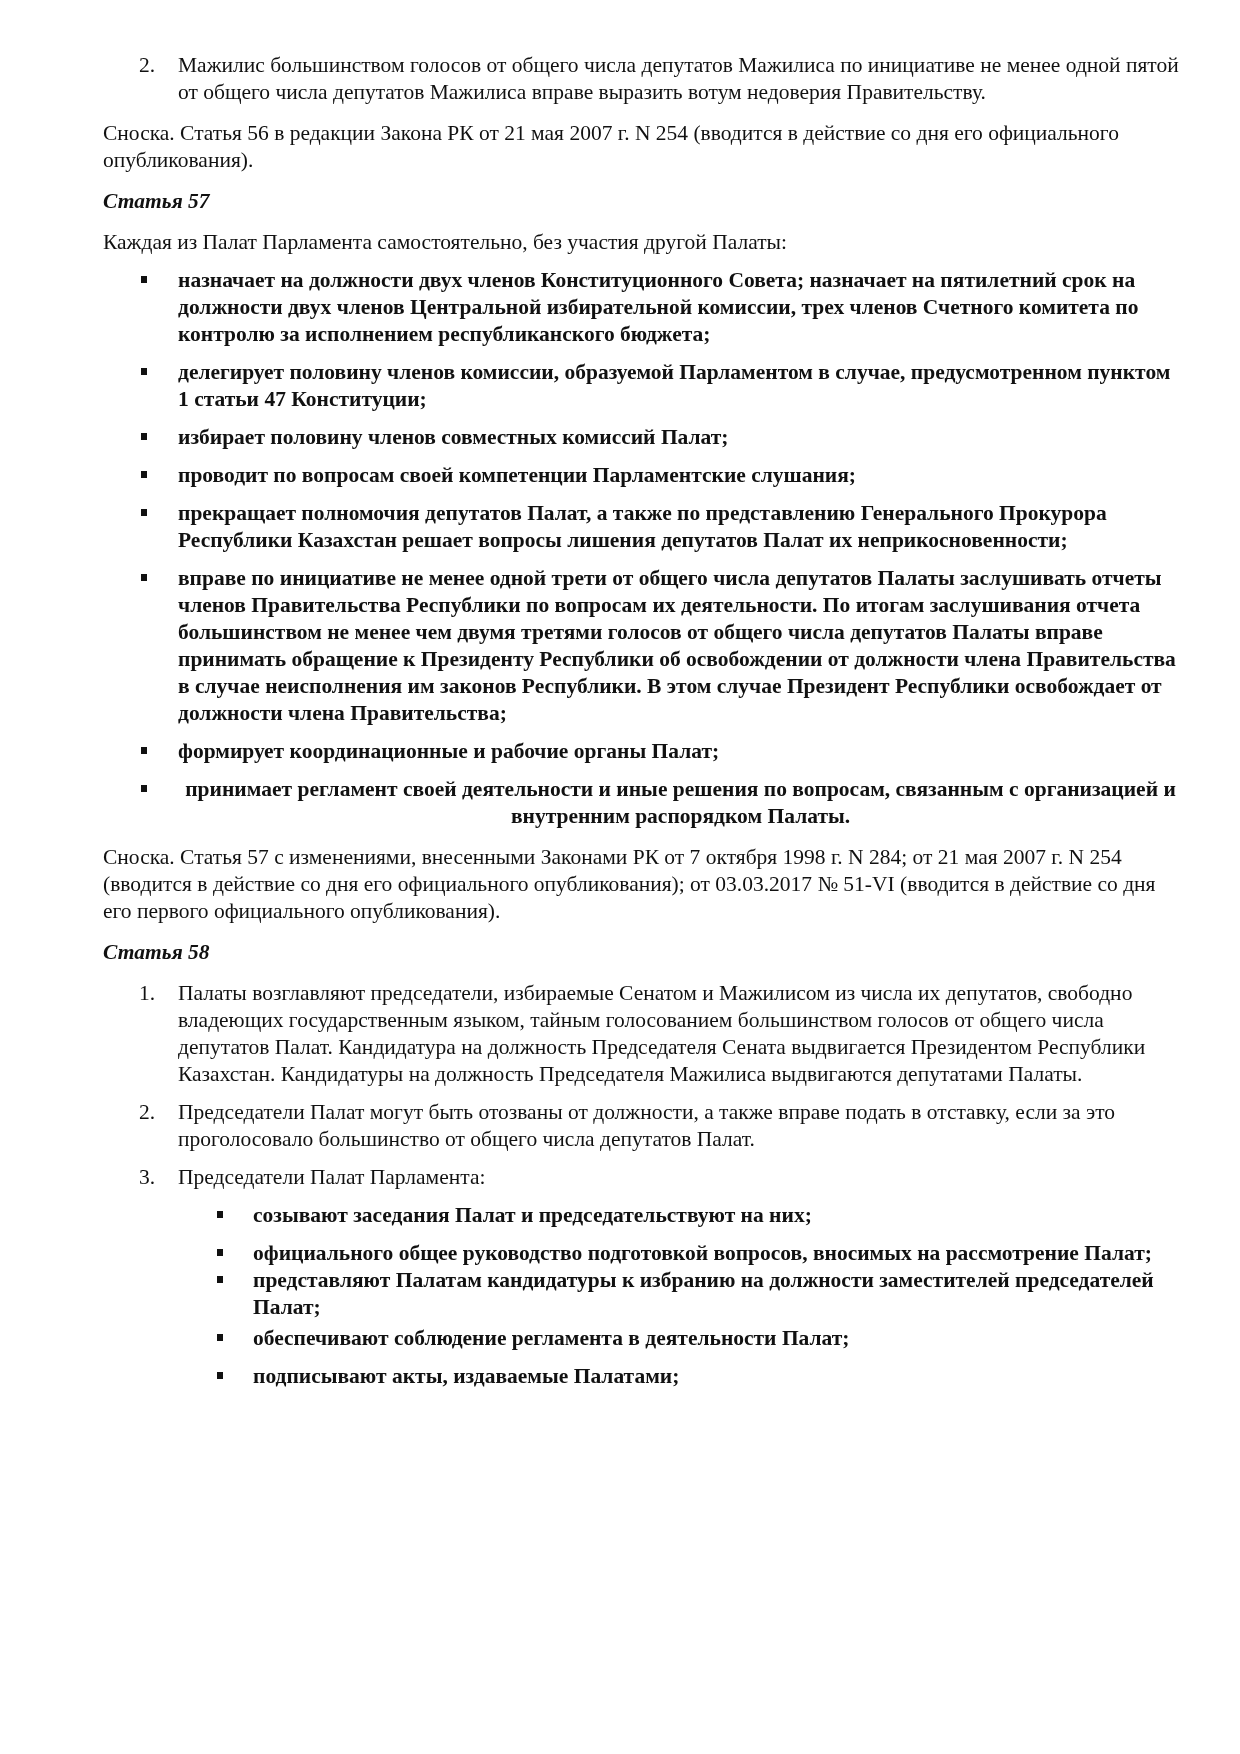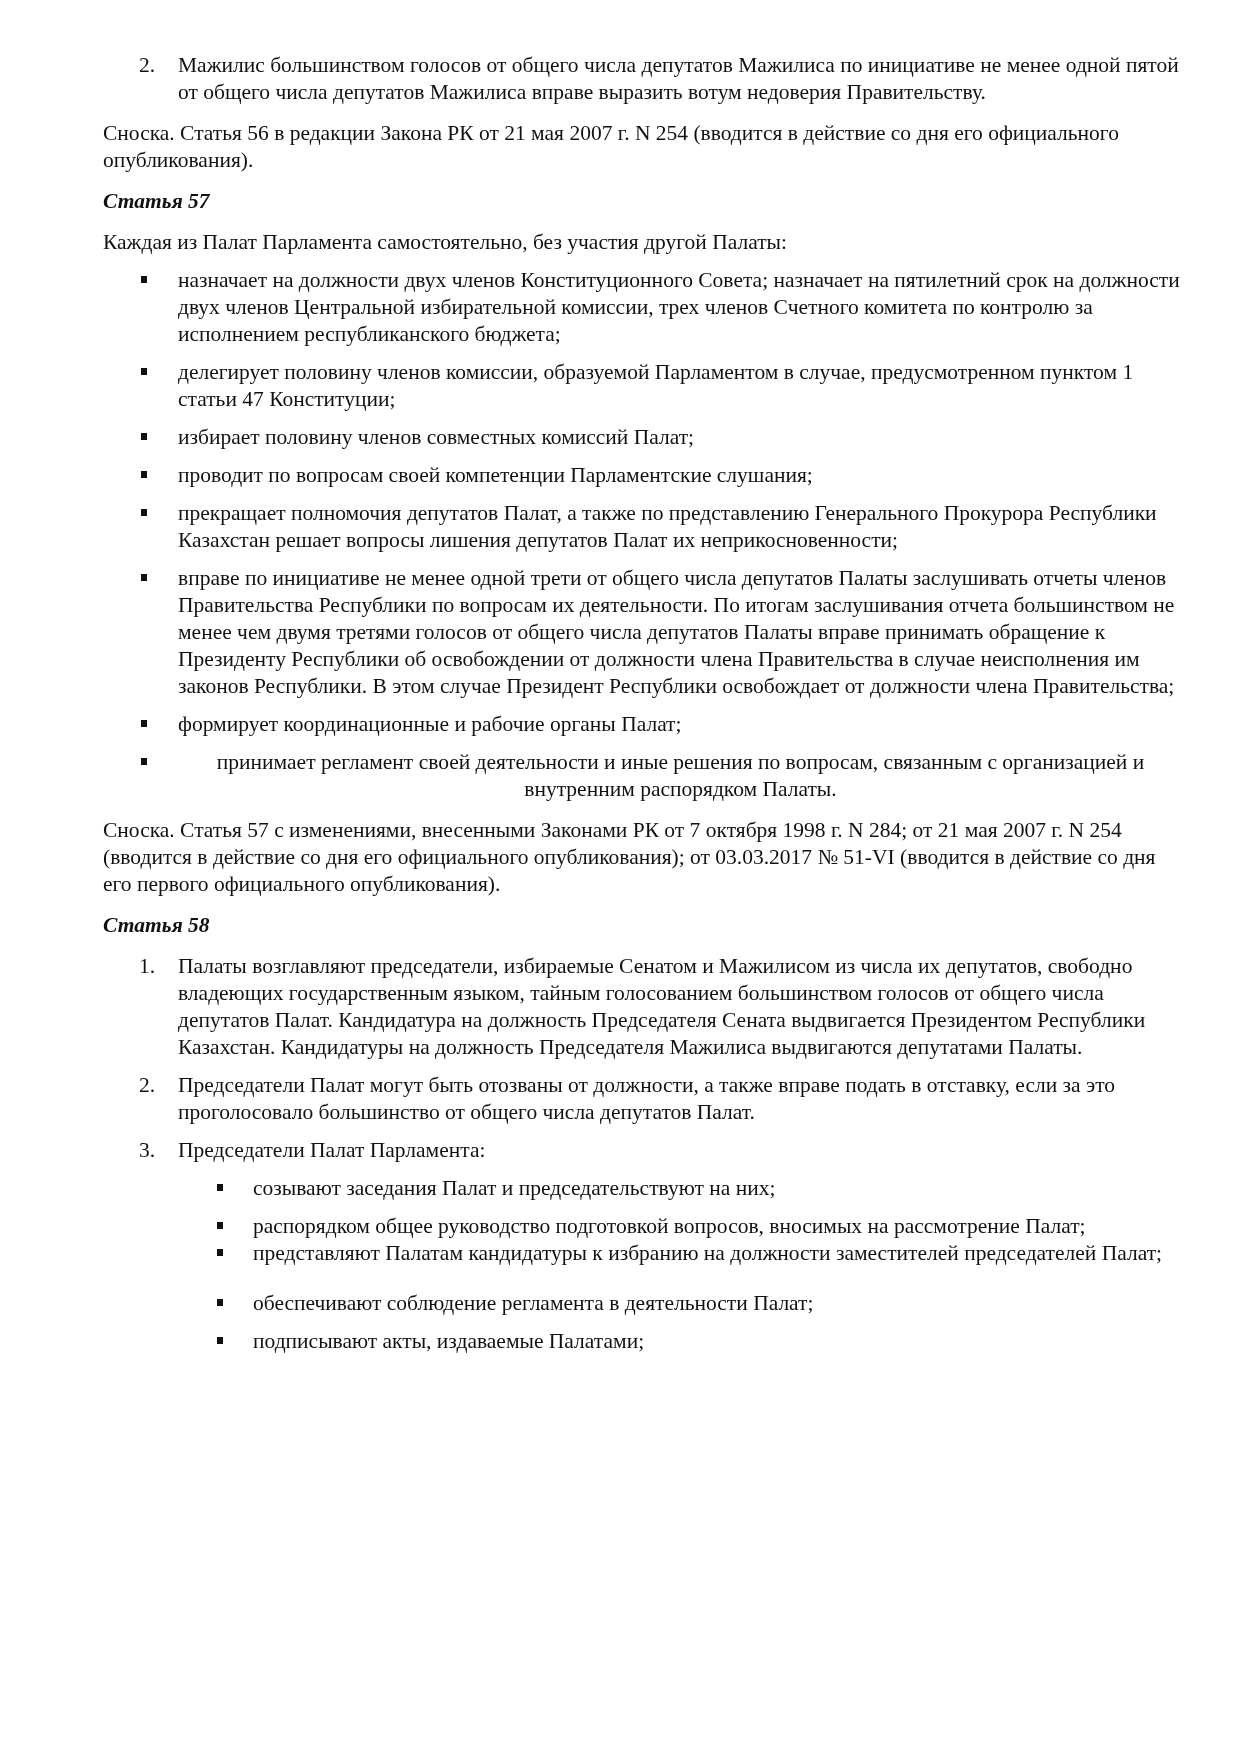--- a/index.html
+++ b/index.html
@@ -6,21 +6,21 @@
   body {
     width: 1240px; height: 1754px; position: relative; overflow: hidden;
     font-family: "Liberation Serif", serif; color: #111; font-size: 21.5px;
   }
   .page { position: absolute; left: 103px; top: 52px; width: 1080px; }
   p, li { margin: 0; line-height: 27px; }
   .ol { list-style: none; padding: 0; margin: 0; }
   .ol > li { position: relative; padding-left: 75px; }
   .ol > li .num { position: absolute; left: 36px; top: 0; }
   .ul { list-style: none; padding: 0; margin: 0; }
-  .ul > li { position: relative; padding-left: 75px; }
+  .ul > li { position: relative; padding-left: 75px; font-weight: bold; }
   .ul > li .bullet {
     position: absolute; left: 38px; top: 9px; width: 6px; height: 7px; background: #111;
   }
   .ul.nested > li { padding-left: 150px; }
   .ul.nested > li .bullet { left: 114px; }
   .heading { font-weight: bold; font-style: italic; }
 </style>
 </head>
 <body>
 
@@ -64,19 +64,19 @@
       <span>Председатели Палат могут быть отозваны от должности, а также вправе подать в отставку, если за это проголосовало большинство от общего числа депутатов Палат.</span>
     </li>
     <li style="margin-top:11px;">
       <span class="num">3.</span>
       <span>Председатели Палат Парламента:</span>
     </li>
   </ol>
 
   <ul class="ul nested">
     <li style="margin-top:11px;"><span class="bullet"></span><span>созывают заседания Палат и председательствуют на них;</span></li>
-    <li style="margin-top:11px;"><span class="bullet"></span><span>распорядком общее руководство подготовкой вопросов, вносимых на рассмотрение Палат;</span></li>
+    <li style="margin-top:11px;"><span class="bullet"></span><span>официального общее руководство подготовкой вопросов, вносимых на рассмотрение Палат;</span></li>
     <li style=""><span class="bullet"></span><span>представляют Палатам кандидатуры к избранию на должности заместителей председателей Палат;</span></li>
-    <li style="margin-top:23px;"><span class="bullet"></span><span>обеспечивают соблюдение регламента в деятельности Палат;</span></li>
+    <li style="margin-top:4px;"><span class="bullet"></span><span>обеспечивают соблюдение регламента в деятельности Палат;</span></li>
     <li style="margin-top:11px;"><span class="bullet"></span><span>подписывают акты, издаваемые Палатами;</span></li>
   </ul>
 
 </div>
 
 </body></html>

